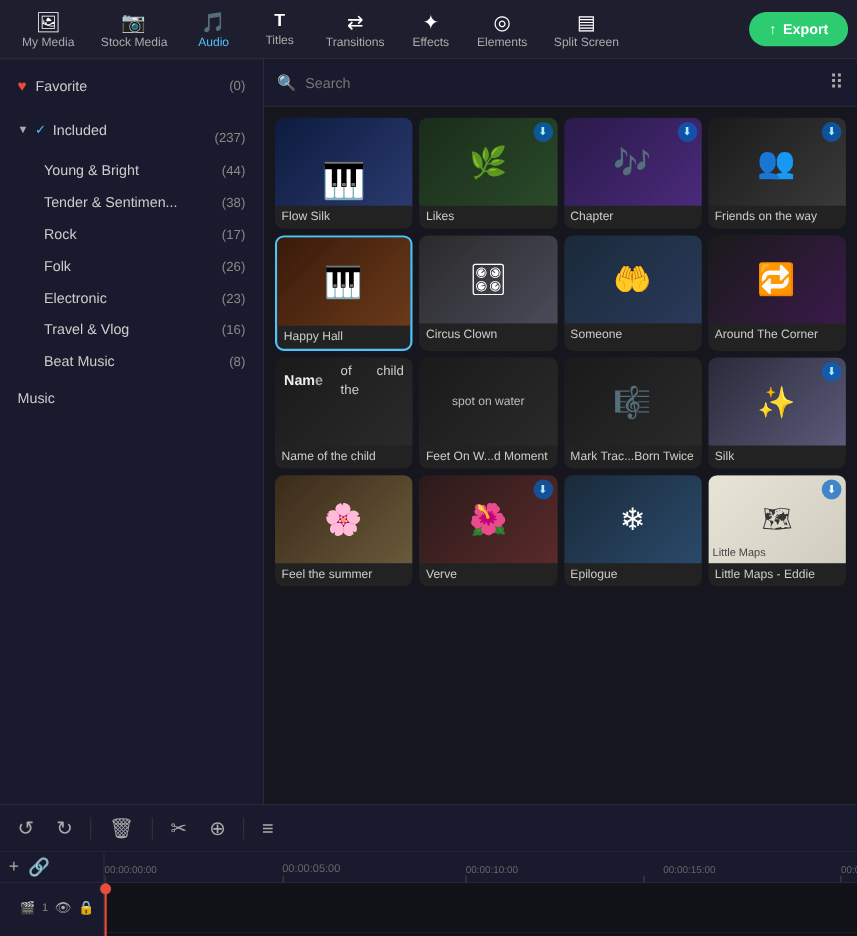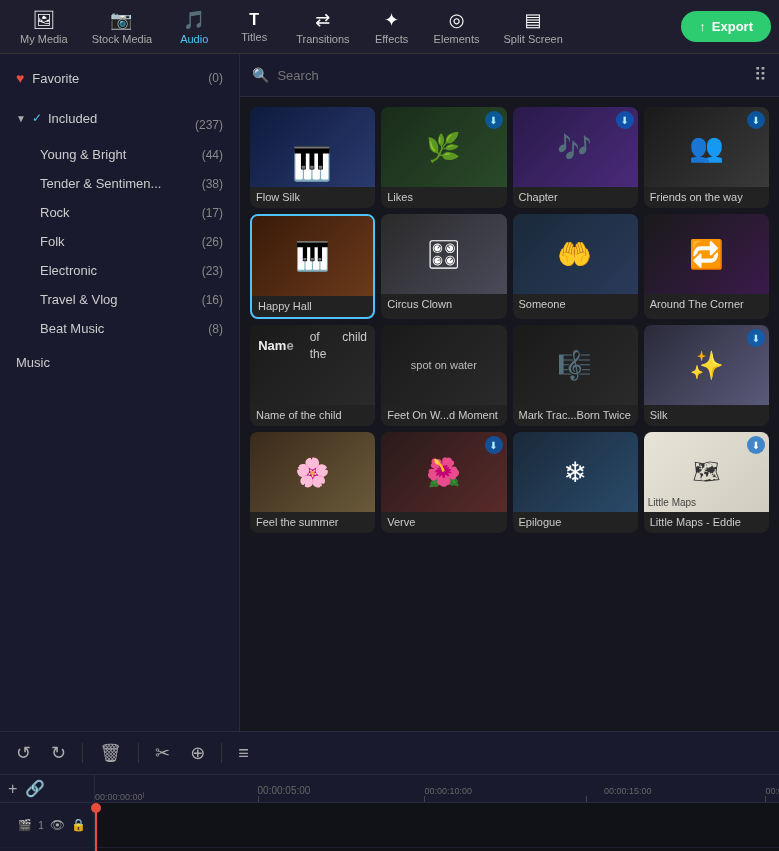--- a/index.html
+++ b/index.html
@@ -305,21 +305,21 @@
 <div class="timeline" style="background:#111118;position:relative;">
 
   <div style="display:flex;align-items:center;height:28px;background:#1a1a2e;border-bottom:1px solid #2a2a3e;">
     <div style="width:95px;display:flex;align-items:center;padding:0 8px;gap:8px;border-right:1px solid #2a2a3e;height:100%;">
       <button class="tl-btn">+</button>
       <button class="tl-btn">🔗</button>
     </div>
 
     <div style="flex:1;display:flex;align-items:flex-end;height:100%;overflow:hidden;padding-left:0;">
       <div style="display:flex;align-items:flex-end;height:100%;width:100%;">
-        <div style="display:flex;flex-direction:row;align-items:flex-start;margin-left:0px;">
+        <div style="display:flex;flex-direction:column;align-items:flex-start;margin-left:0px;">
           <span style="font-size:9px;color:#666;">00:00:00:00</span>
           <div style="width:1px;height:6px;background:#444;"></div>
         </div>
         <div style="display:flex;flex-direction:column;align-items:flex-start;margin-left:114px;">
           <span style="font-size:10px;color:#666;">00:00:05:00</span>
           <div style="width:1px;height:6px;background:#444;"></div>
         </div>
         <div style="display:flex;flex-direction:column;align-items:flex-start;margin-left:114px;">
           <span style="font-size:9px;color:#666;">00:00:10:00</span>
           <div style="width:1px;height:6px;background:#444;"></div>

